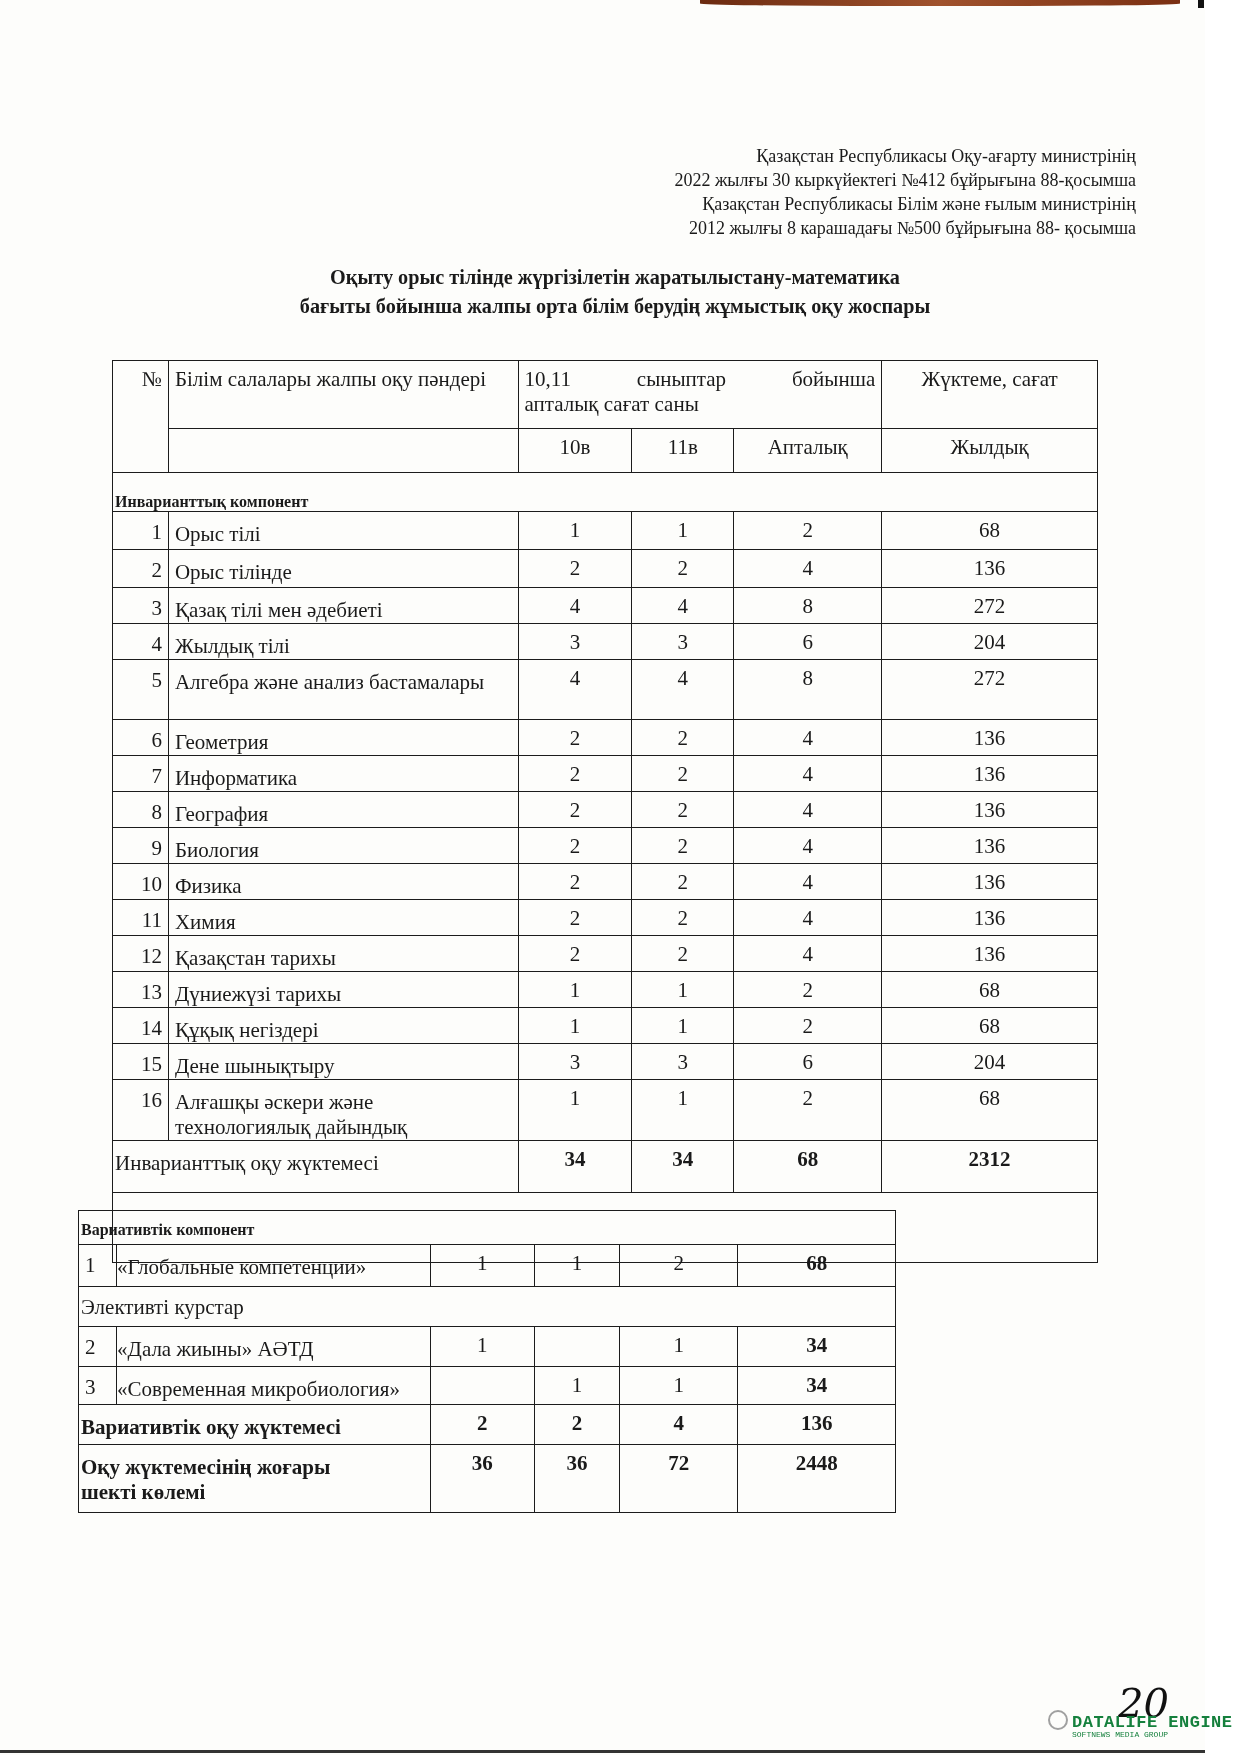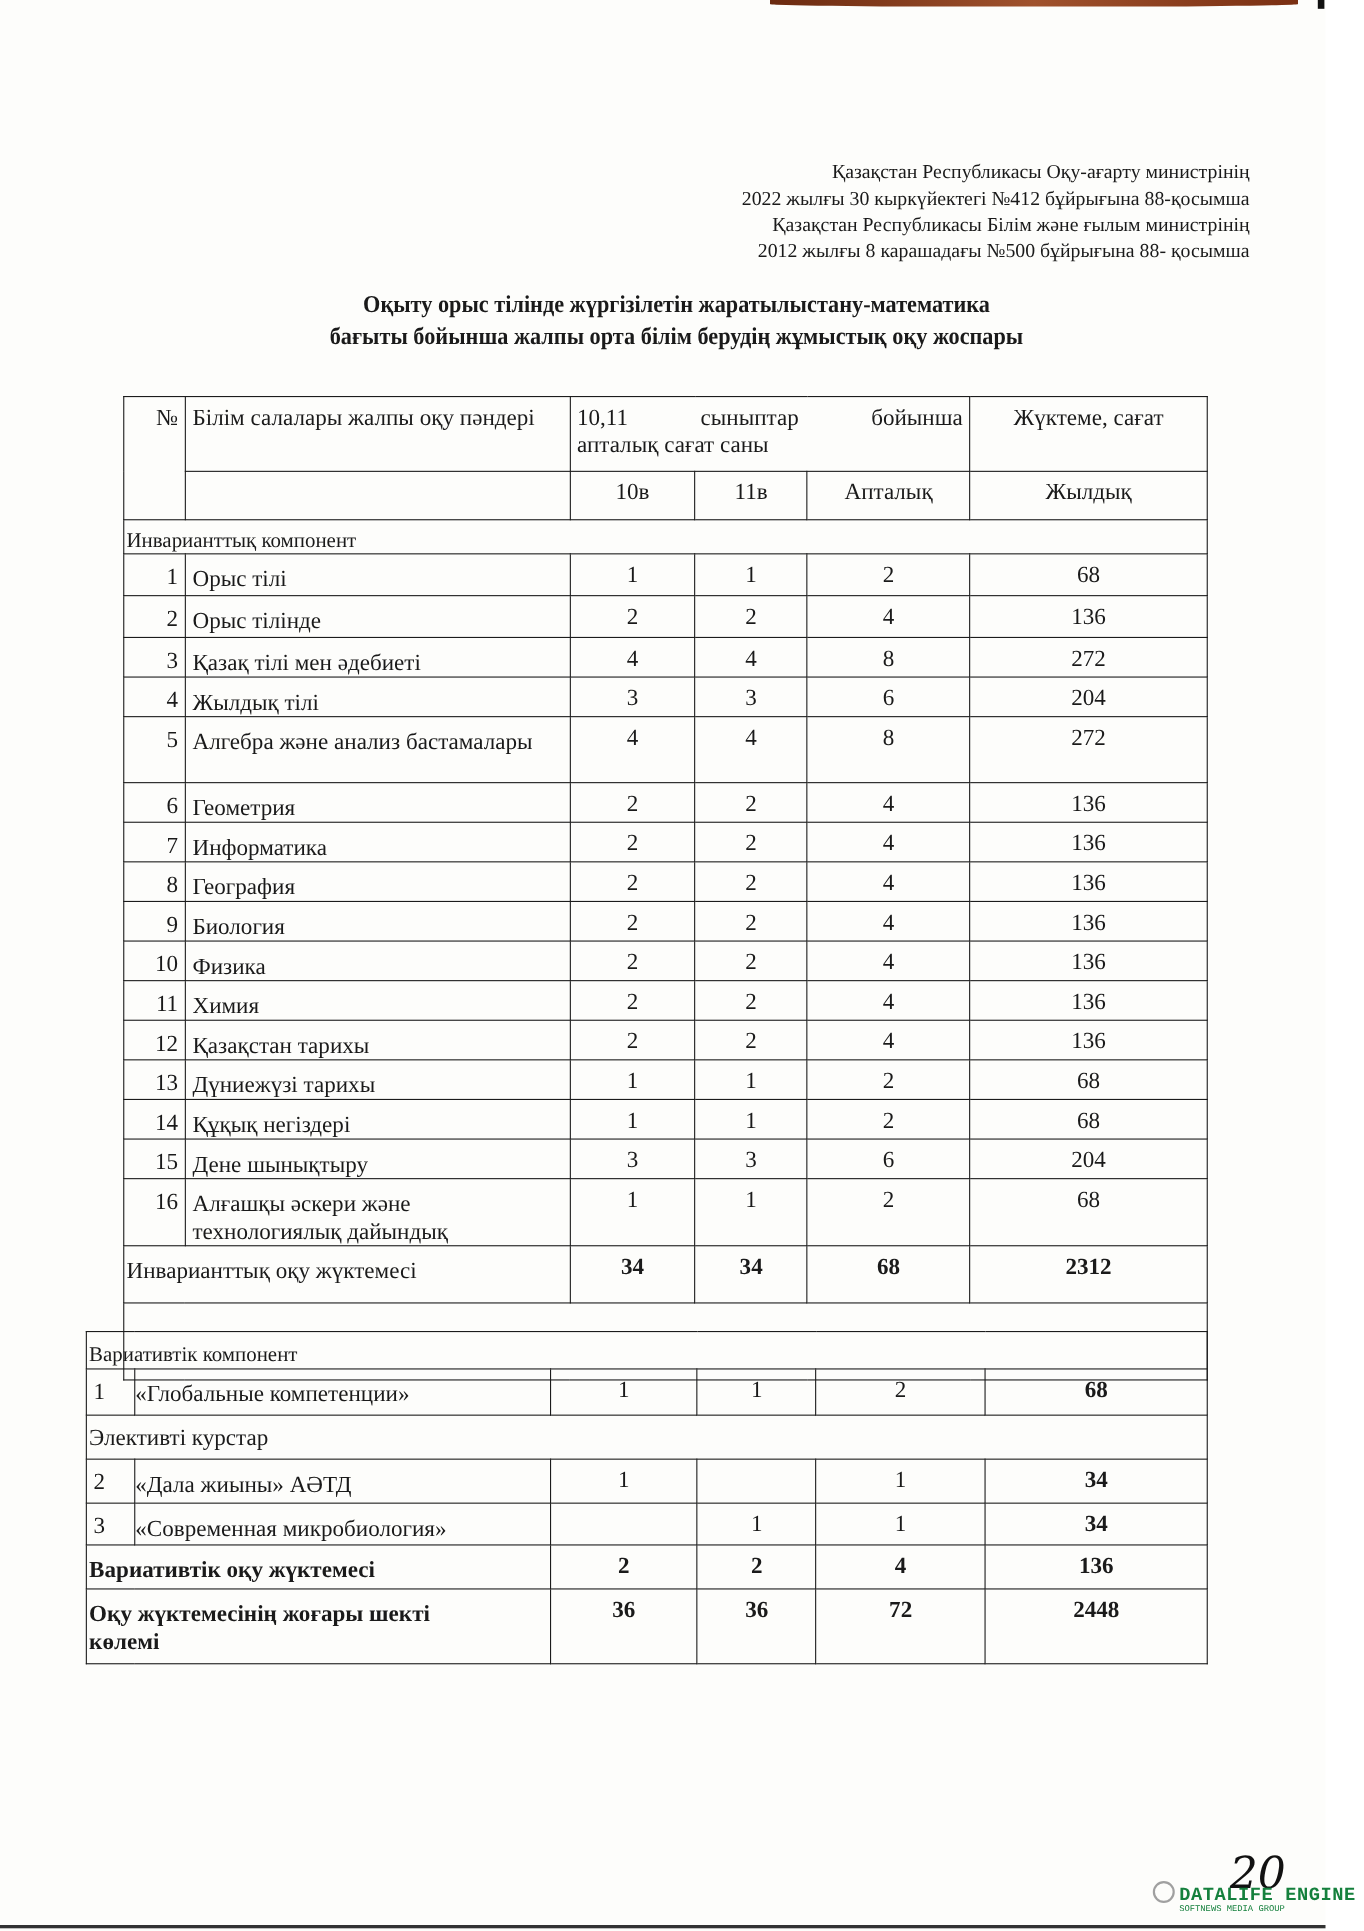--- a/index.html
+++ b/index.html
@@ -20,26 +20,26 @@
       position: absolute; right: 104px; top: 144px; text-align: right;
       font-size: 18px; line-height: 24px;
     }
     .title {
       position: absolute; left: 200px; top: 262px; width: 830px; text-align: center;
       font-weight: bold; font-size: 22px; line-height: 29px; transform: scaleX(0.92);
     }
     table { border-collapse: collapse; position: absolute; }
     td { border: 1.6px solid #1c1c1c; font-size: 21px; padding: 0 6px; vertical-align: top; }
     #t1 { left: 112px; top: 360px; width: 986px; }
-    #t2 { left: 78px; top: 1210px; width: 1020px; }
+    #t2 { left: 78px; top: 1210px; width: 818px; }
     .num { text-align: right; width: 42px; padding-top: 8px; }
     .subj { padding-top: 10px; }
     .val { text-align: center; padding-top: 6px; }
     .bold { font-weight: bold; }
-    .section { font-weight: normal; font-size: 19px; padding: 8px 2px 0 2px; }
+    .section { font-weight: bold; font-size: 16px; padding: 20px 2px 0 2px; }
     .head td { padding-top: 6px; }
     .just { display: flex; justify-content: space-between; }
     .page-num {
       position: absolute; left: 1118px; top: 1680px; font-size: 40px;
       font-family: "DejaVu Serif", serif; font-style: italic; color: #111;
     }
     .watermark {
       position: absolute; left: 1048px; top: 1710px; color: #15803d;
       font-family: Liberation Mono, monospace;
     }

